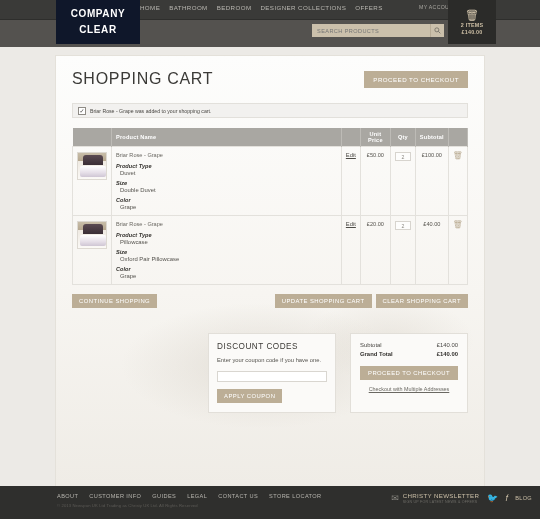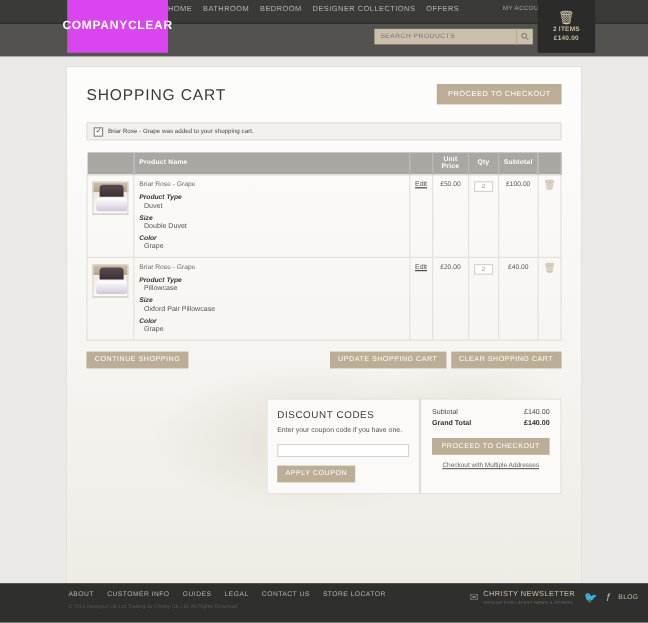--- a/index.html
+++ b/index.html
@@ -20,22 +20,22 @@
   .nav { position: absolute; left: 140px; top: 4px; display: flex; gap: 9px; }
   .nav a {
     color: #b8b6b0; font-size: 6.2px; letter-spacing: .4px;
     text-decoration: none; text-transform: uppercase; white-space: nowrap;
   }
   .acct { position: absolute; right: 58px; top: 4px; display: flex; gap: 6px; }
   .acct a { color: #a9a7a1; font-size: 5.2px; letter-spacing: .3px; text-decoration: none; text-transform: uppercase; }
 
   .logo {
     position: absolute; left: 56px; top: 0; width: 84px; height: 44px;
-    background: #d946ef; color: #fff;
-    display: flex; flex-direction: row; align-items: center; justify-content: center;
+    background: #0f172a; color: #fff;
+    display: flex; flex-direction: column; align-items: center; justify-content: center;
     z-index: 8;
   }
   .logo span { font-size: 10px; font-weight: bold; letter-spacing: .6px; line-height: 16px; }
 
   .secondbar {
     position: absolute; top: 20px; left: 0; width: 540px; height: 27px;
     background: #54524f;
   }
   .searchwrap { position: absolute; right: 96px; top: 24px; display: flex; height: 13px; }
   .searchbox {
@@ -62,21 +62,21 @@
     background: #fbfaf8;
     background-image:
       radial-gradient(ellipse 200px 90px at 48% 72%, rgba(214,208,198,.55) 0%, rgba(251,250,248,0) 70%),
       radial-gradient(ellipse 120px 60px at 78% 66%, rgba(220,214,204,.45) 0%, rgba(251,250,248,0) 70%),
       linear-gradient(180deg,#fdfdfc 0%,#f7f5f1 55%,#efece6 100%);
     box-shadow: 0 0 0 1px #e4e1da;
   }
   .c-inner { padding: 14px 16px 0 16px; }
 
   .ttlrow { display: flex; align-items: center; justify-content: space-between; }
-  h1.title { font-size: 13px; font-weight: normal; color: #3b3a37; letter-spacing: .7px; text-transform: uppercase; }
+  h1.title { font-size: 16px; font-weight: normal; color: #3b3a37; letter-spacing: .7px; text-transform: uppercase; }
 
   .btn {
     background: #bcae96; color: #fff; border: none;
     font-family: "Liberation Sans", sans-serif;
     font-size: 5.9px; letter-spacing: .45px; text-transform: uppercase;
     padding: 4px 7px; cursor: pointer; white-space: nowrap;
   }
   .btn.big { font-size: 6.2px; padding: 5px 9px; }
 
   .notice {
@@ -129,21 +129,21 @@
     font-size: 5.2px; color: #8b8982; text-align: center;
     font-family: "Liberation Sans", sans-serif;
   }
   td.del { width: 16px; text-align: center; }
   .trash { font-size: 8px; color: #bcae96; line-height: 8px; cursor: pointer; }
 
   .btnrow { display: flex; justify-content: space-between; margin-top: 9px; }
   .btnrow .right { display: flex; gap: 4px; }
 
   
-  .panels { display: flex; margin-top: 25px; padding-bottom: 14px; justify-content: flex-end; }
+  .panels { display: flex; gap: 14px; margin-top: 25px; padding-bottom: 14px; justify-content: flex-end; }
   .discount {
     width: 128px; background: #fbfaf8; border: 1px solid #e2dfd9; padding: 8px 8px 9px 8px;
   }
   .discount h2 { font-size: 8.2px; font-weight: normal; color: #3c3a36; letter-spacing: .5px; text-transform: uppercase; }
   .discount p { font-size: 5.8px; color: #55534e; margin-top: 5px; line-height: 8px; }
   .coupon {
     width: 100%; height: 11px; border: 1px solid #d9d6d0; background: #fff; margin-top: 5px;
     font-family: "Liberation Sans", sans-serif; font-size: 5.4px; padding-left: 3px;
   }
   .discount .btn { margin-top: 7px; }

